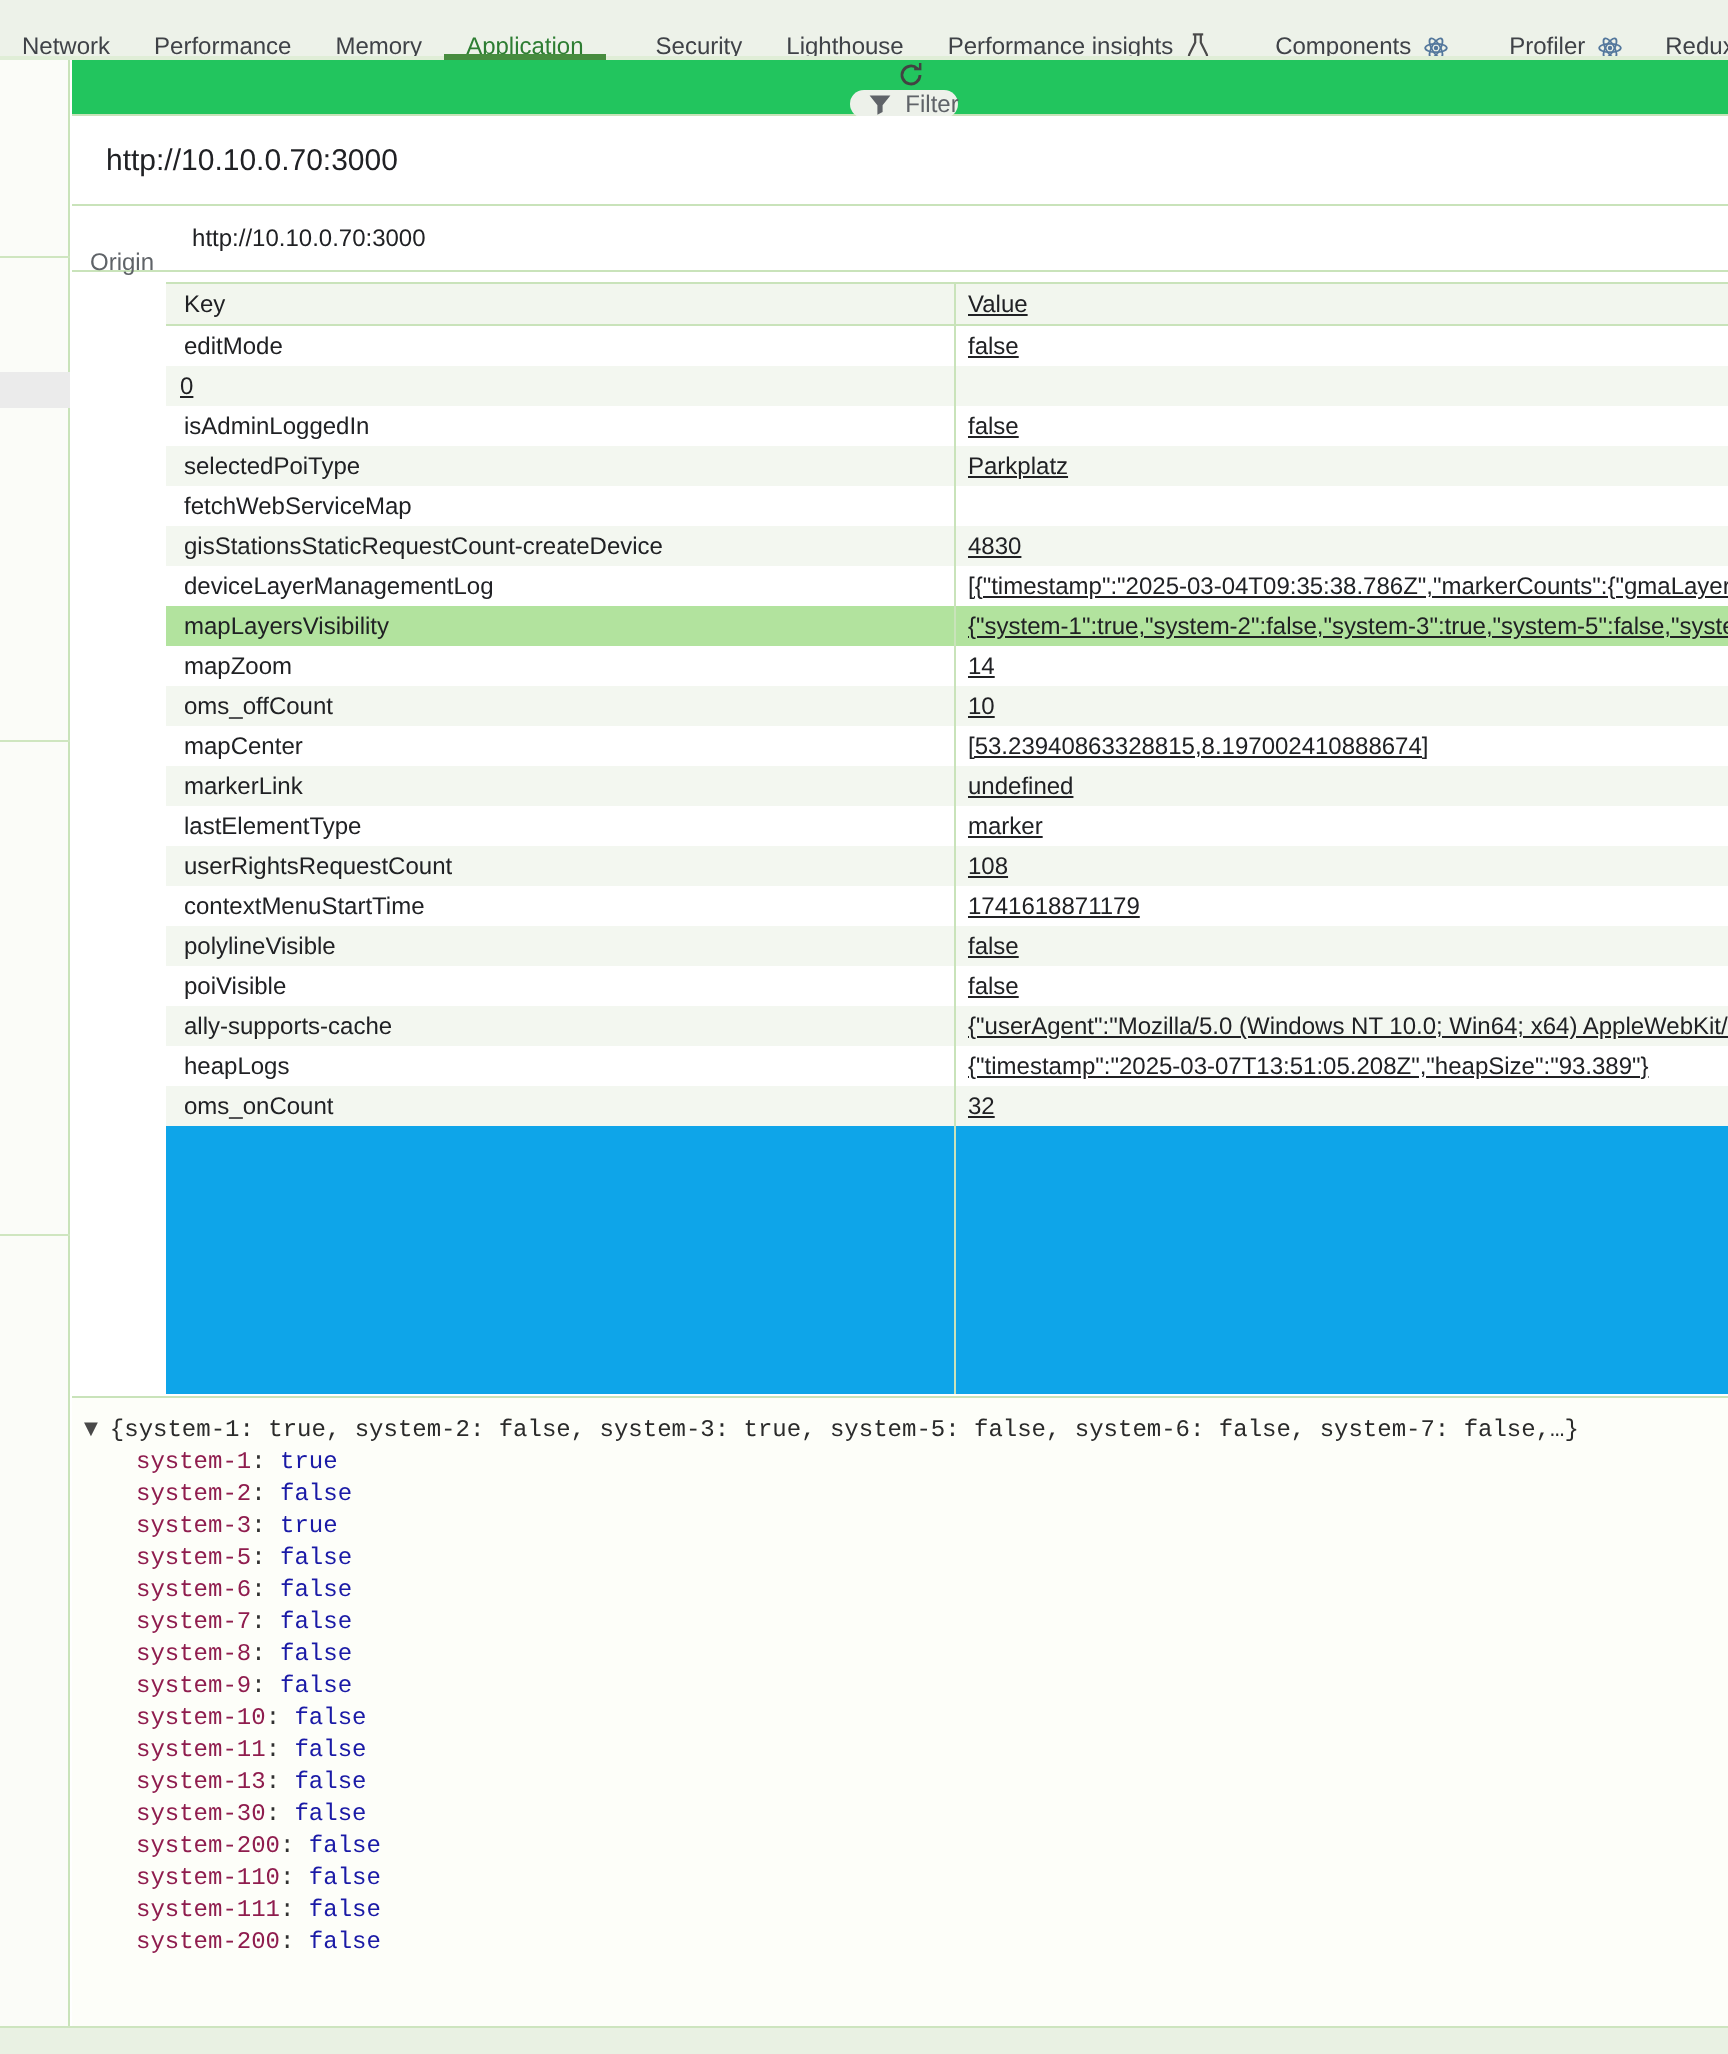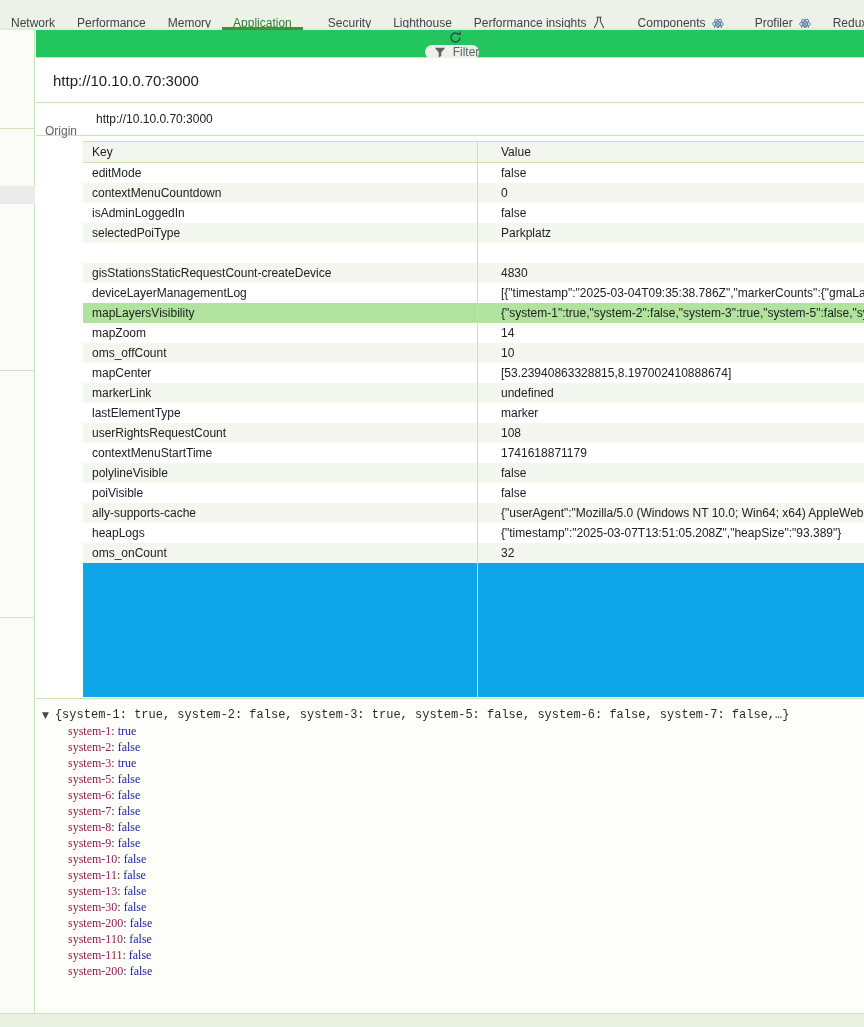--- a/index.html
+++ b/index.html
@@ -70,31 +70,31 @@
   .grid .col-divider{position:absolute;left:394px;top:0;bottom:0;width:1px;background:#c9e3ba;}
   .grid-header{
     display:flex;height:20px;line-height:20px;background:#f2f6ee;border-bottom:1px solid #c9e3ba;
     color:#202124;
   }
   .grid-row{display:flex;height:20px;line-height:20px;background:#fff;cursor:default;}
   .grid-row.alt{background:#f3f7f0;}
   .grid-row.selected{background:#b2e39e;}
   .cell{white-space:nowrap;overflow:hidden;}
   .cell.key{width:394px;padding-left:9px;box-sizing:border-box;flex:none;}
-  .cell.val{flex:1;padding-left:24px;box-sizing:border-box;}
+  .cell.val{flex:1;padding-left:7px;box-sizing:border-box;text-decoration:underline;}
   
   .preview{
     position:absolute;left:36px;top:698px;right:0;bottom:14px;
     border-top:1px solid #c9e3ba;background:#fdfef9;
     font-family:"Liberation Mono","DejaVu Sans Mono",monospace;font-size:12px;
     padding-top:8px;box-sizing:border-box;overflow:hidden;
   }
   .pv-summary{display:flex;align-items:center;height:16px;padding-left:6px;color:#2b2b2b;white-space:nowrap;}
   .pv-summary .tri{font-size:9px;color:#494949;margin-right:6px;font-family:"DejaVu Sans",sans-serif;}
-  .pv-entry{height:16px;line-height:16px;padding-left:32px;white-space:nowrap;font-family:Liberation Serif, serif;}
+  .pv-entry{height:16px;line-height:16px;padding-left:32px;white-space:nowrap;}
   .pv-entry .k{color:#8f1d4e;}
   .pv-entry .sep{color:#303030;}
   .pv-entry .v{color:#1a1aa6;}
   
   .bottom-strip{
     position:absolute;left:0;right:0;bottom:0;height:14px;
     background:#e9f1e3;border-top:1px solid #cde5bf;box-sizing:border-box;
   }
   svg{display:block;}
 </style>
@@ -192,32 +192,32 @@
   <div class="grid-header">
     <span class="cell key">Key</span>
     <span class="cell val">Value</span>
   </div>
   <div id="grid-rows">
       <div class="grid-row">
         <span class="cell key">editMode</span>
         <span class="cell val">false</span>
       </div>
       <div class="grid-row alt">
-        <span class="cell key">contextMenuCountdown</span>
         <span class="cell val">0</span>
       </div>
       <div class="grid-row">
         <span class="cell key">isAdminLoggedIn</span>
         <span class="cell val">false</span>
       </div>
       <div class="grid-row alt">
         <span class="cell key">selectedPoiType</span>
         <span class="cell val">Parkplatz</span>
       </div>
       <div class="grid-row">
+        <span class="cell key">fetchWebServiceMap</span>
       </div>
       <div class="grid-row alt">
         <span class="cell key">gisStationsStaticRequestCount-createDevice</span>
         <span class="cell val">4830</span>
       </div>
       <div class="grid-row">
         <span class="cell key">deviceLayerManagementLog</span>
         <span class="cell val">[{"timestamp":"2025-03-04T09:35:38.786Z","markerCounts":{"gmaLayer":0,"talasLay</span>
       </div>
       <div class="grid-row alt selected">

